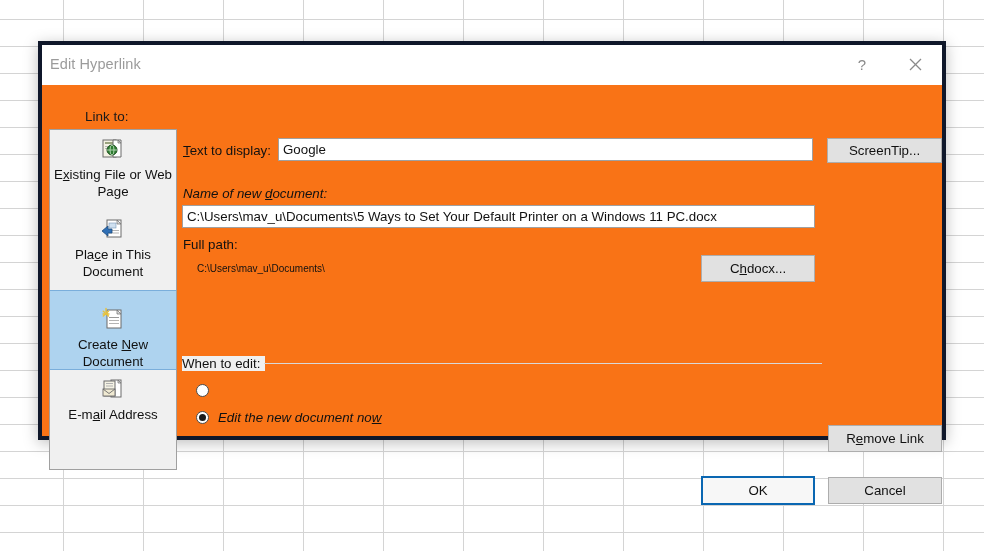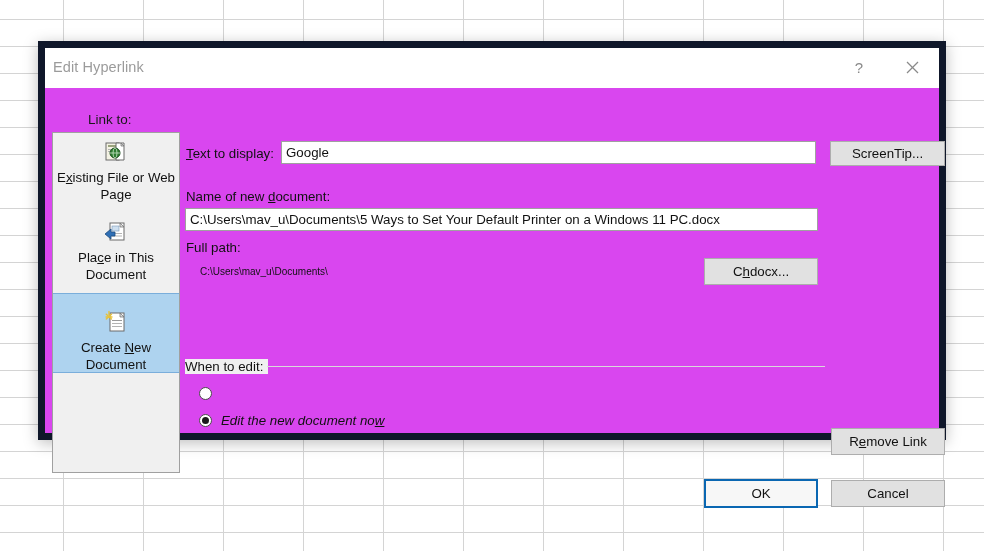--- a/index.html
+++ b/index.html
@@ -28,22 +28,22 @@
     background-position: -17px -8px;
   }
 
   
   #dialog {
     position: absolute;
     left: 38px;
     top: 41px;
     width: 908px;
     height: 399px;
-    background: #d946ef;
-    border: 7px solid #0f172a;
+    background: #f97316;
+    border: 4px solid #0f172a;
     box-shadow: 0 3px 14px rgba(0,0,0,0.26);
     box-sizing: border-box;
   }
 
   .titlebar {
     height: 40px;
     background: #ffffff;
     position: relative;
     box-sizing: border-box;
   }
@@ -287,33 +287,47 @@
               <line x1="7" y1="5" x2="7" y2="1.5"></line>
               <line x1="4" y1="7" x2="10" y2="7"></line>
               <line x1="4.3" y1="4.3" x2="9.5" y2="9"></line>
               <line x1="9.5" y1="4.3" x2="4.3" y2="9"></line>
             </g>
           </svg>
         </span>
         <span class="sb-label"><span>Create </span><u>N</u><span>ew Document</span></span>
       </div>
 
+      <div class="sb-item">
+        <span class="sb-icon">
+          <svg width="28" height="26" viewBox="0 0 28 26">
+            <rect x="12" y="3" width="10" height="17" fill="#ffffff" stroke="#6b6b6b" stroke-width="1"></rect>
+            <path d="M19 3 l3 3 h-3 z" fill="#dcdcdc" stroke="#6b6b6b" stroke-width="0.7"></path>
+            <rect x="5" y="4" width="11" height="15" fill="#f4f2e4" stroke="#6b6b6b" stroke-width="1"></rect>
+            <rect x="7" y="6" width="7" height="1" fill="#b0b0b0"></rect>
+            <rect x="7" y="8.5" width="7" height="1" fill="#b0b0b0"></rect>
+            <rect x="4" y="12" width="12" height="7" fill="#f0ead2" stroke="#6b6b6b" stroke-width="0.9"></rect>
+            <path d="M4 12 l6 4.5 l6 -4.5" fill="none" stroke="#6b6b6b" stroke-width="0.9"></path>
+          </svg>
+        </span>
+        <span class="sb-label"><span>E-m</span><u>a</u><span>il Address</span></span>
+      </div>
     </div>
 
     <div class="field-label" style="left:141px; top:58px;"><span></span><u>T</u><span>ext to display:</span></div>
 
     <input class="textbox" style="left: 236px; top: 53px; width: 535px; height: 23px;" value="Google">
 
     <div class="btn" style="left:785px; top:53px; width:115px; height:25px;">
         <span>ScreenTip</span>
         <u></u>
         <span>...</span>
       </div>
 
-    <div class="field-label" style="left:141px; top:101px;"><span>Name of new </span><u>d</u><span>ocument:</span></div>
+    <div class="field-label" style="left:141px; top:101px;font-style:italic;"><span>Name of new </span><u>d</u><span>ocument:</span></div>
 
     <input class="textbox" style="left: 140px; top: 120px; width: 633px; height: 23px;" value="C:\Users\mav_u\Documents\5 Ways to Set Your Default Printer on a Windows 11 PC.docx">
 
     <div class="field-label" style="left:141px; top:152px;">Full path:</div>
 
     <div class="static-text" style="left:155px; top:178px;">C:\Users\mav_u\Documents\</div>
 
     <div class="btn" style="left:659px; top:170px; width:114px; height:27px;">
         <span>C</span>
         <u>h</u>

